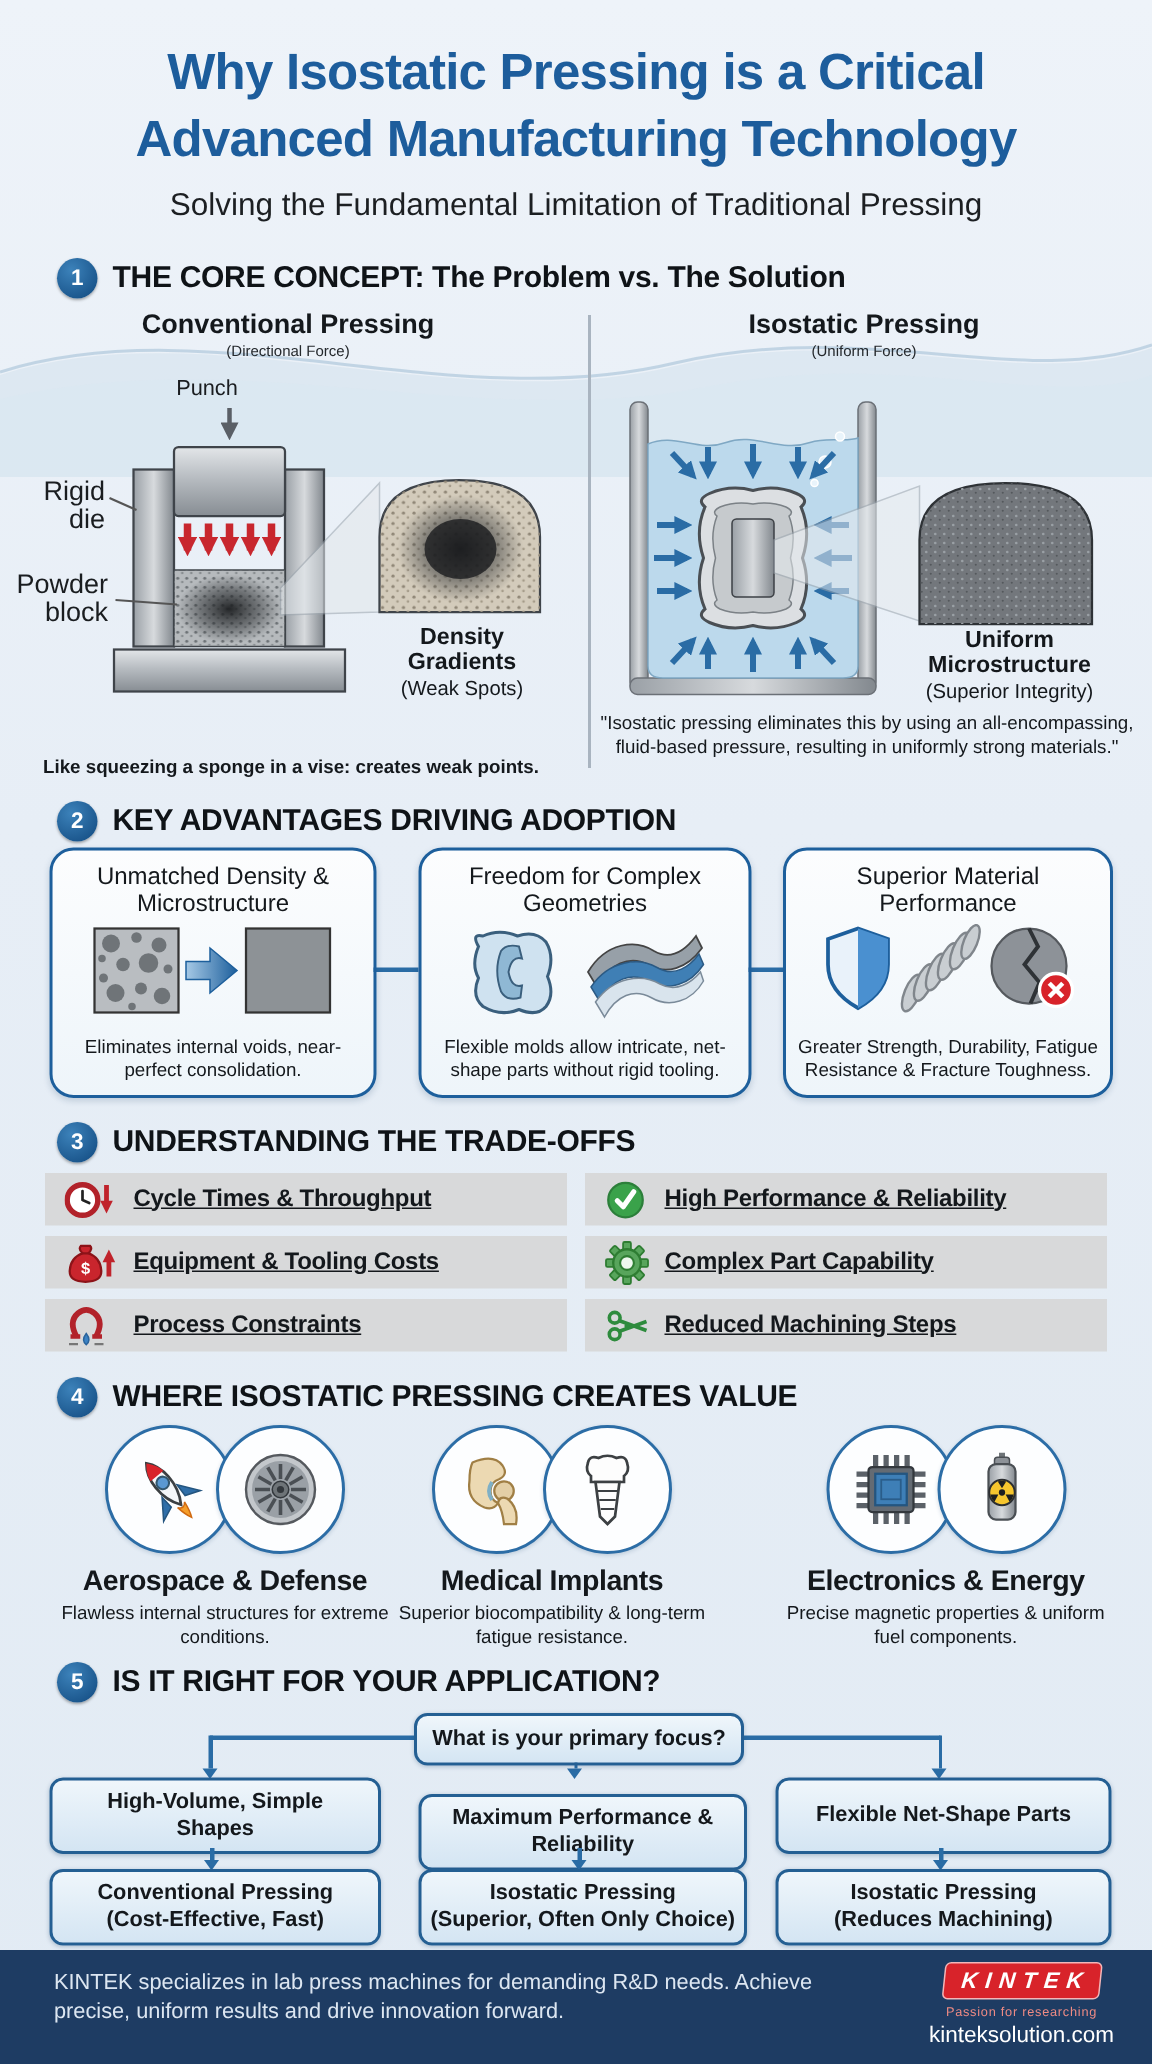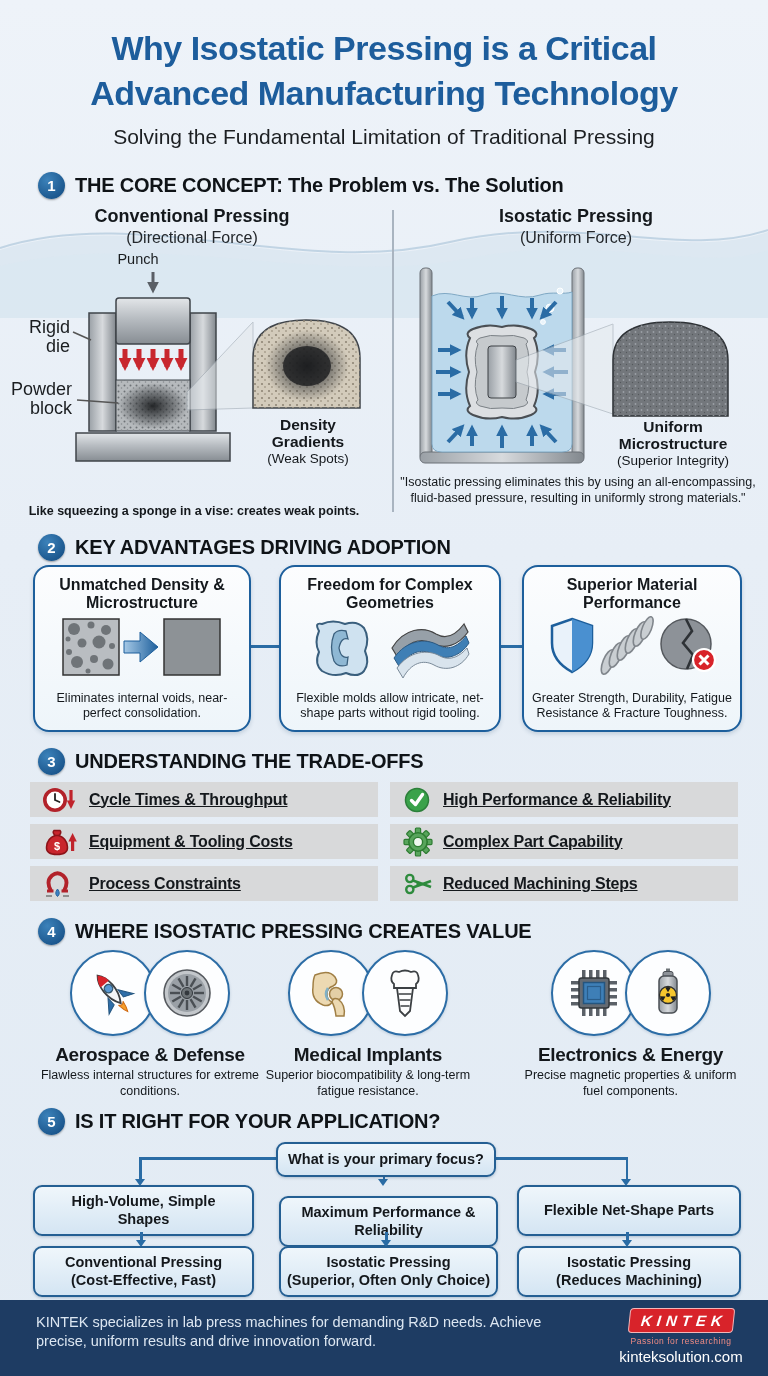--- a/index.html
+++ b/index.html
@@ -14,30 +14,30 @@
   
   .sec-head{display:flex;align-items:center;gap:10px;left:38px;}
   .num{width:27px;height:27px;border-radius:50%;flex:0 0 27px;
        background:radial-gradient(circle at 35% 30%,#3c82ba,#10487e);
        color:#fff;font-weight:bold;font-size:15px;display:flex;align-items:center;justify-content:center;
        box-shadow:0 1px 2px rgba(0,0,0,.35);}
   .sec-title{font-size:20px;font-weight:bold;color:#0f1317;letter-spacing:-0.2px;white-space:nowrap;}
   
   #sec1{top:200px;left:0;width:768px;height:332px;}
   .panel-title{font-weight:bold;font-size:18px;text-align:center;width:384px;}
-  .panel-sub{font-size:16px;text-align:center;width:384px;color:#24282c;}
+  .panel-sub{font-size:10px;text-align:center;width:384px;color:#24282c;}
   .diag-label{font-size:18px;color:#1a1d20;line-height:1.05;font-weight:normal;}
   .inset-title{font-weight:bold;font-size:15.5px;text-align:center;line-height:1.1;}
   .inset-note{font-size:13.5px;text-align:center;}
   .mini-cap{font-size:12.5px;font-weight:bold;text-align:center;line-height:1.25;margin-top:28px;}
   #divider1{left:392px;top:10px;width:2px;height:302px;background:#a9b4c0;}
   
   .adv-card{top:565px;height:163px;border:2.5px solid #1d5f9c;border-radius:16px;
             background:linear-gradient(#fcfdfe,#eef5fa);box-shadow:0 2px 4px rgba(20,60,100,.18);}
-  .adv-title{font-weight:bold;font-size:16px;text-align:center;padding:9px 6px 0;line-height:1.15;}
+  .adv-title{font-weight:normal;font-size:16px;text-align:center;padding:9px 6px 0;line-height:1.15;}
   .adv-icons{display:flex;justify-content:center;margin-top:3px;}
   .adv-cap{position:absolute;bottom:9px;left:5px;right:5px;text-align:center;font-size:12.5px;line-height:1.22;}
   .conn{top:645px;height:3px;background:#2a6ca5;}
   
   #trade-grid{top:782px;left:30px;width:708px;display:grid;grid-template-columns:348px 348px;gap:7px 12px;text-decoration:underline;}
   .trow{height:35px;background:#d8d9da;display:flex;align-items:center;gap:10px;padding-left:13px;box-sizing:border-box;}
   .trow-label{font-weight:bold;font-size:16px;letter-spacing:-0.2px;}
   
   .ind-group{top:950px;text-align:center;}
   .ind-icons{display:flex;justify-content:center;align-items:center;}

